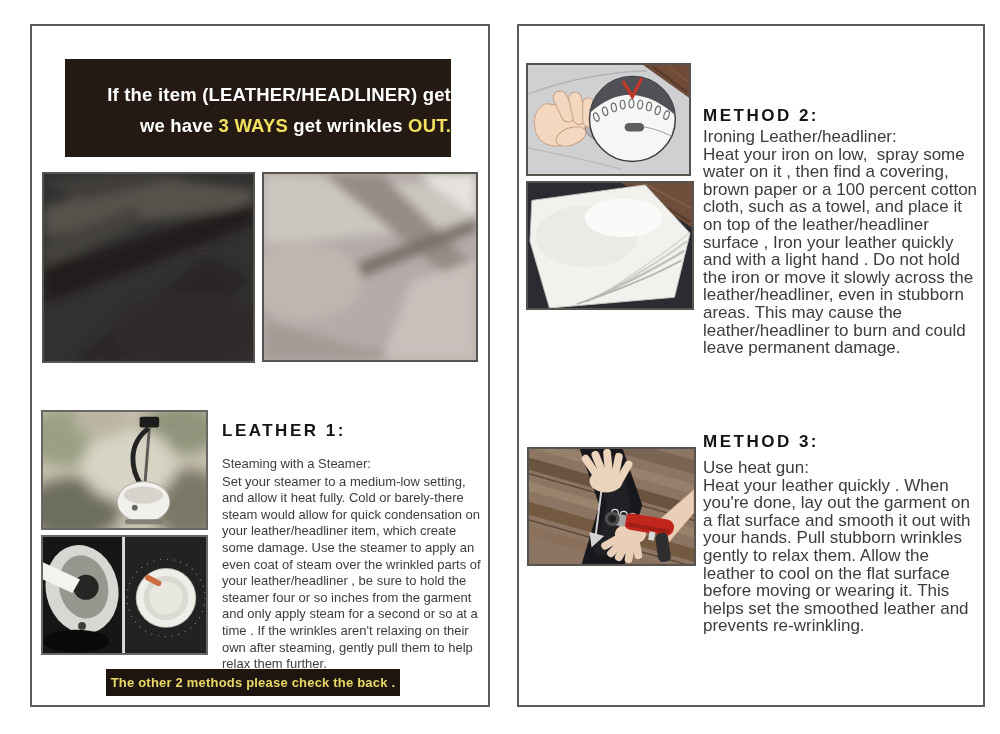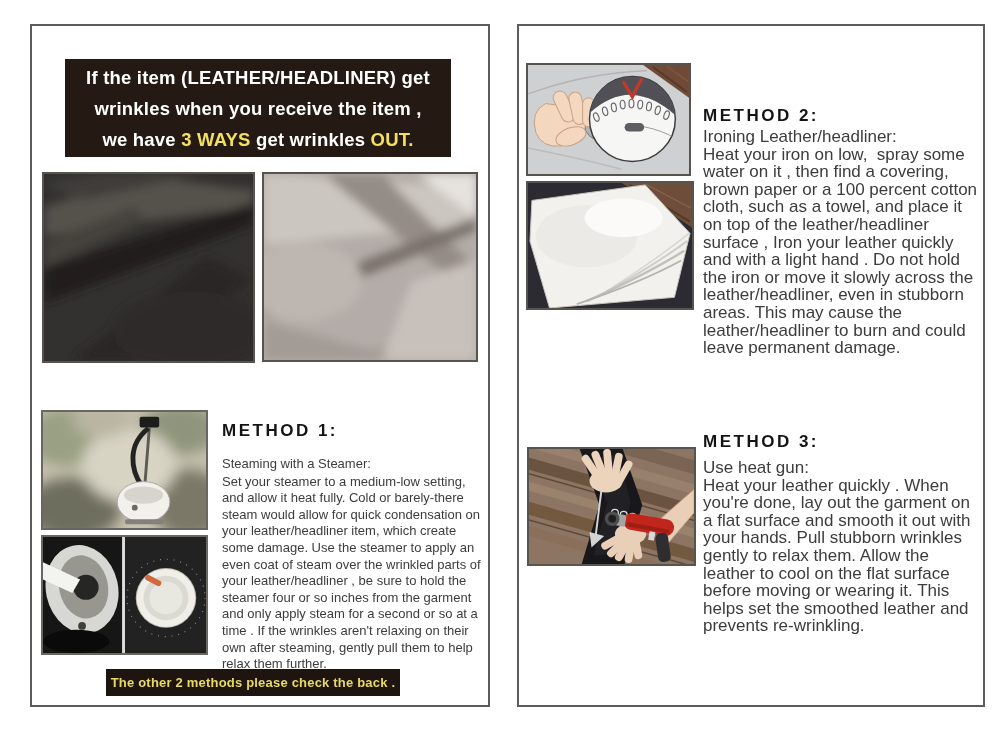--- a/index.html
+++ b/index.html
@@ -14,22 +14,22 @@
   .panel{
     position:absolute;top:24px;height:683px;background:#fff;
     border:2px solid var(--panel-border,#5c5c5c);
   }
   .panel-left{left:30px;width:460px}
   .panel-right{left:517px;width:468px}
 
   .header-box{
     position:absolute;left:33px;top:33px;width:386px;height:98px;
     background:var(--banner-bg,#241a13);color:var(--banner-text,#ffffff);
-    text-align:center;font-weight:bold;font-size:18.5px;line-height:31px;
-    padding-top:3px;letter-spacing:.2px;
+    text-align:right;font-weight:bold;font-size:18.5px;line-height:31px;
+    padding-top:20px;letter-spacing:.2px;
   }
   .header-box .line{white-space:pre}
   .hl{color:var(--highlight-yellow,#f2e05e)}
 
   figure{
     position:absolute;border:2px solid #57534f;background:#ddd;overflow:hidden;
   }
   figure svg{display:block;width:100%;height:100%}
 
   .fig-dark{left:10px;top:146px;width:213px;height:191px}
@@ -64,21 +64,20 @@
     letter-spacing:.2px;
   }
 </style>
 </head>
 <body>
 
 <section class="panel panel-left">
 
   <div class="header-box">
     <div class="line">If the item (LEATHER/HEADLINER) get</div>
-    <div class="line">wrinkles when you receive the item ,</div>
     <div class="line"><span>we have </span><span class="hl">3 WAYS</span><span> get wrinkles </span><span class="hl">OUT.</span></div>
   </div>
 
   <figure class="fig-dark">
     <svg viewBox="0 0 213 191" preserveAspectRatio="none">
       <defs>
           <filter id="dlb" x="-20%" y="-20%" width="140%" height="140%">
             <feGaussianBlur stdDeviation="5"></feGaussianBlur>
           </filter>
         </defs>
@@ -156,21 +155,21 @@
       <circle cx="126" cy="63" r="40" fill="none" stroke="#8e8e88" stroke-width="1.2" stroke-dasharray="1 6"></circle>
       <circle cx="126" cy="63" r="31" fill="#b9b8b0"></circle>
       <circle cx="126" cy="63" r="30" fill="#efeee8"></circle>
       <circle cx="126" cy="63" r="23" fill="#dbdad2"></circle>
       <circle cx="126" cy="63" r="17" fill="#e9e8e0"></circle>
       <rect x="104" y="42" width="18" height="6" rx="3" fill="#cf6a3e" transform="rotate(28 113 45)"></rect>
     </svg>
   </figure>
 
   <div class="txt m1">
-    <h2 class="method">METHOD 1:</h2>
+    <h2 class="method">LEATHER 1:</h2>
     <p class="sub">Steaming with a Steamer:</p>
     <p class="body-p">Set your steamer to a medium-low setting, and allow it heat fully. Cold or barely-there steam would allow for quick condensation on your leather/headliner item, which create some damage. Use the steamer to apply an even coat of steam over the wrinkled parts of your leather/headliner , be sure to hold the steamer four or so inches from the garment and only apply steam for a second or so at a time . If the wrinkles aren't relaxing on their own after steaming, gently pull them to help relax them further.</p>
   </div>
 
   <div class="footer-banner">The other 2 methods please check the back .</div>
 </section>
 
 <section class="panel panel-right">
 
   <figure class="fig-iron">

